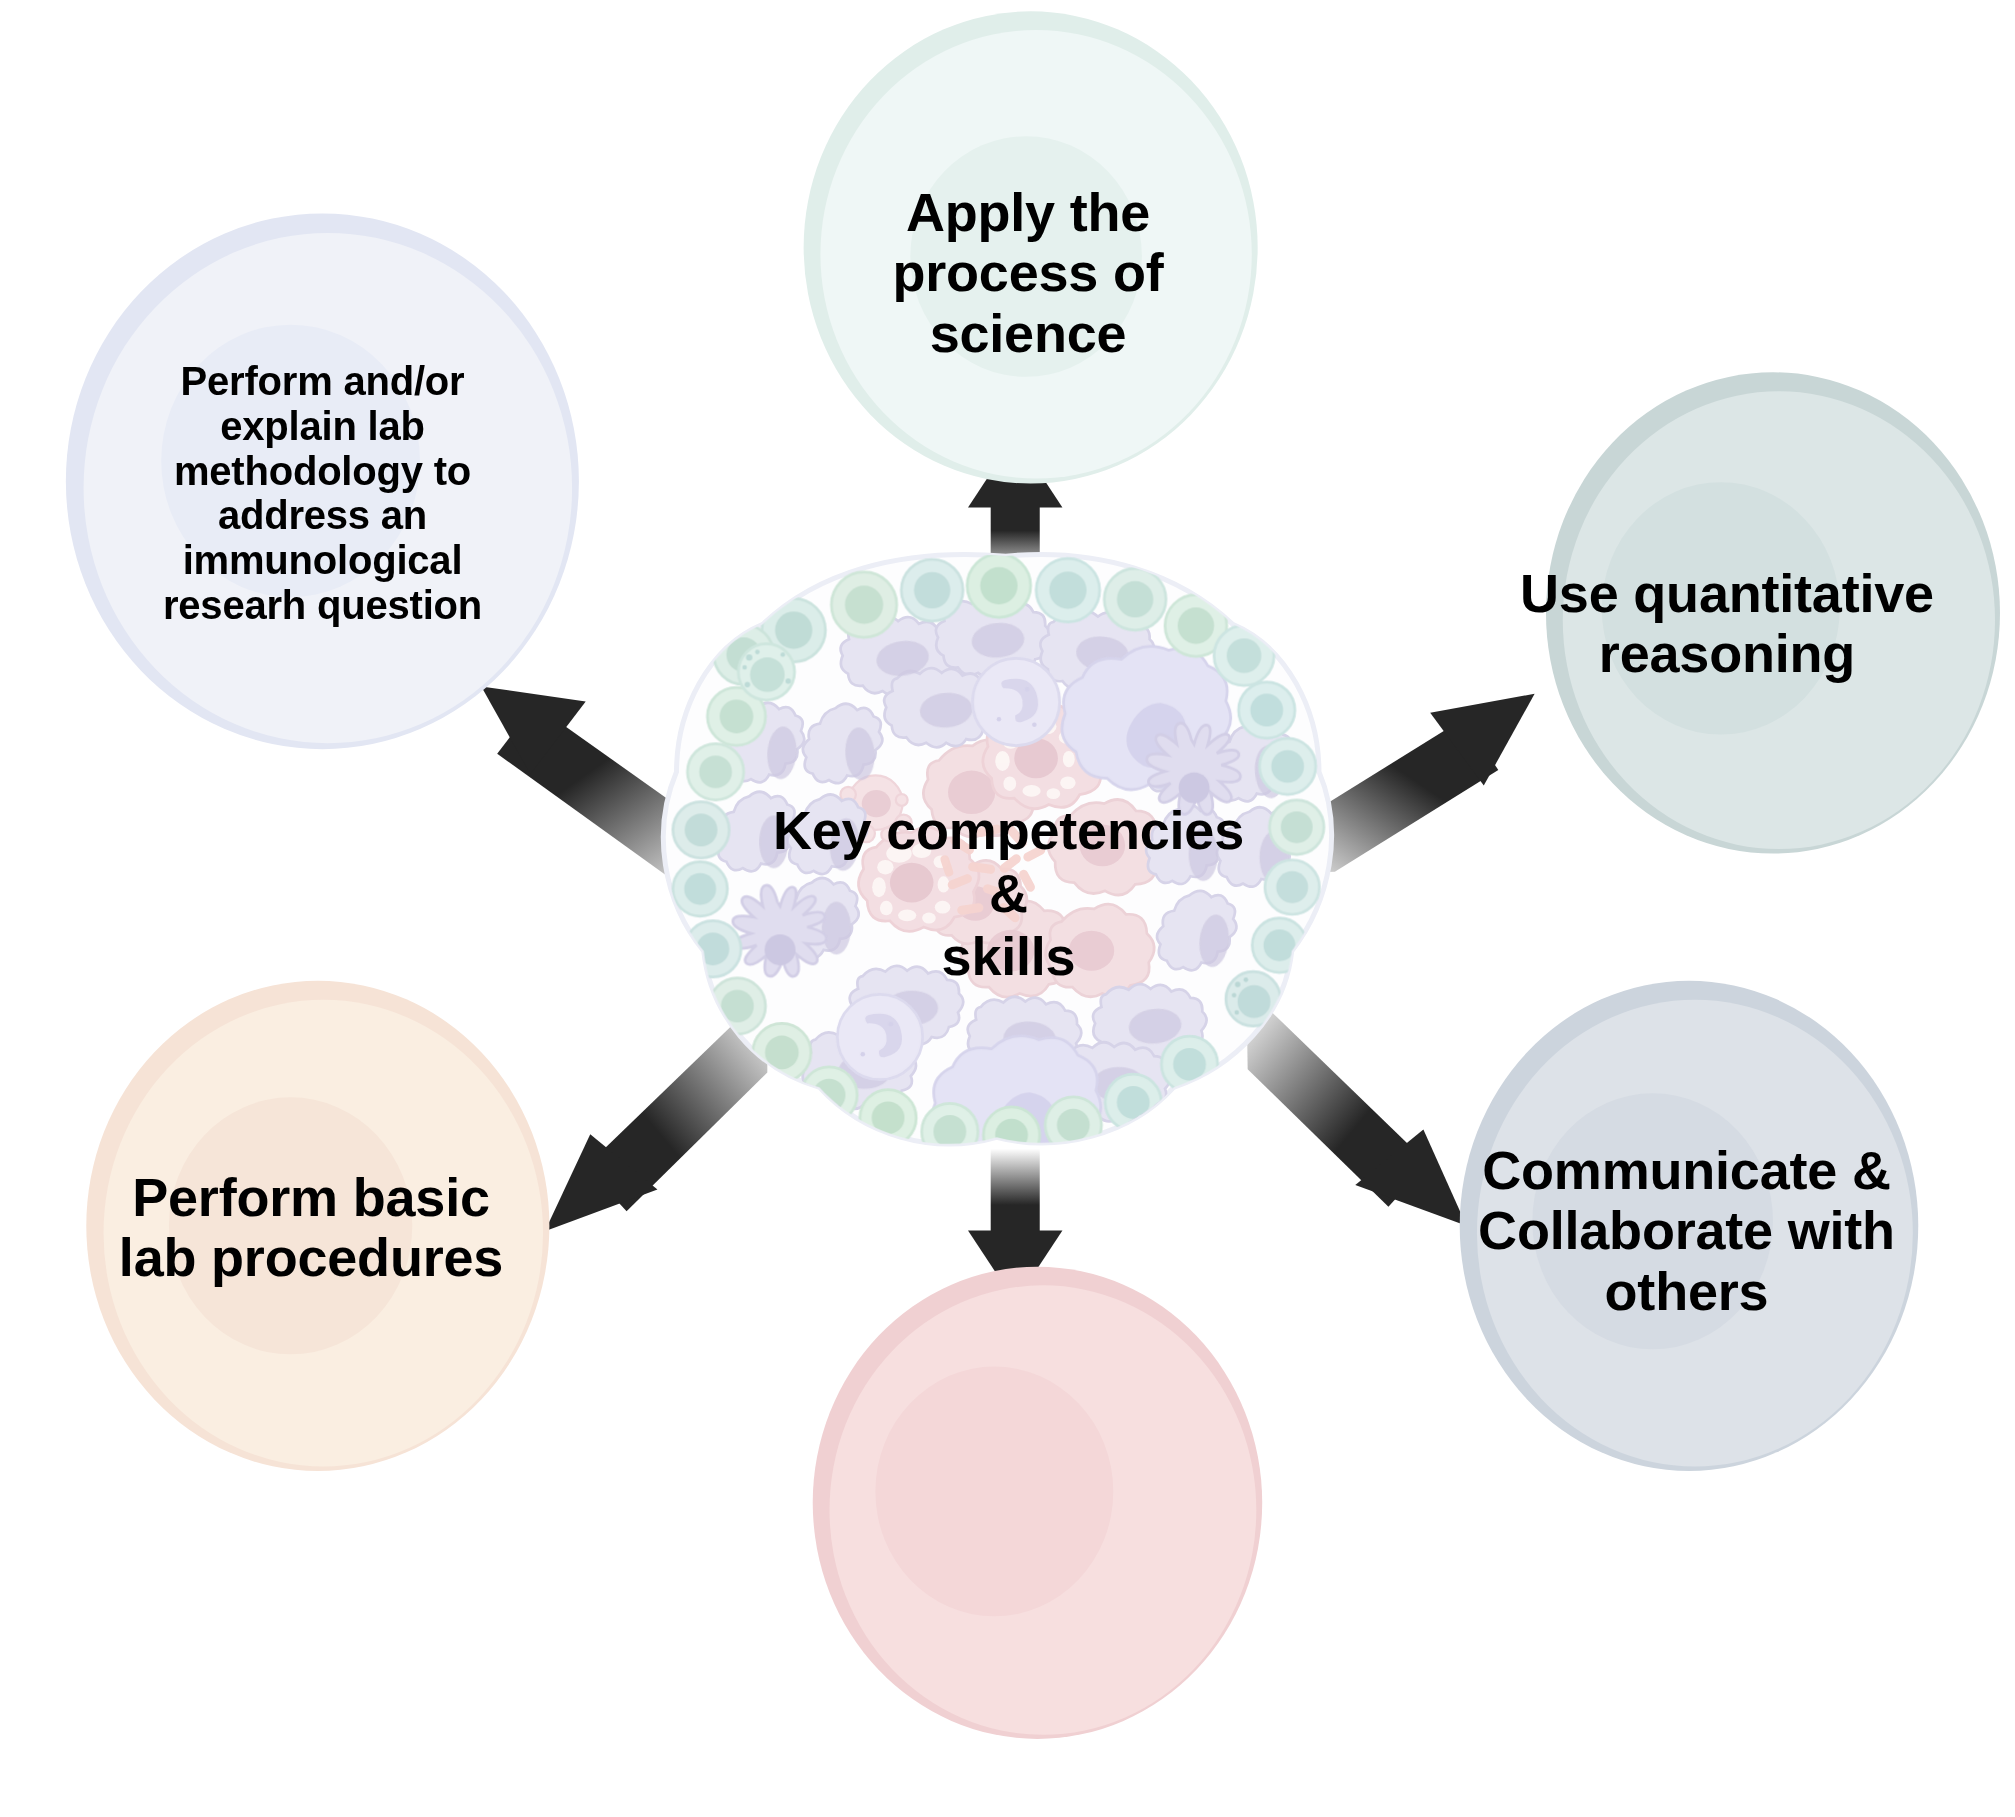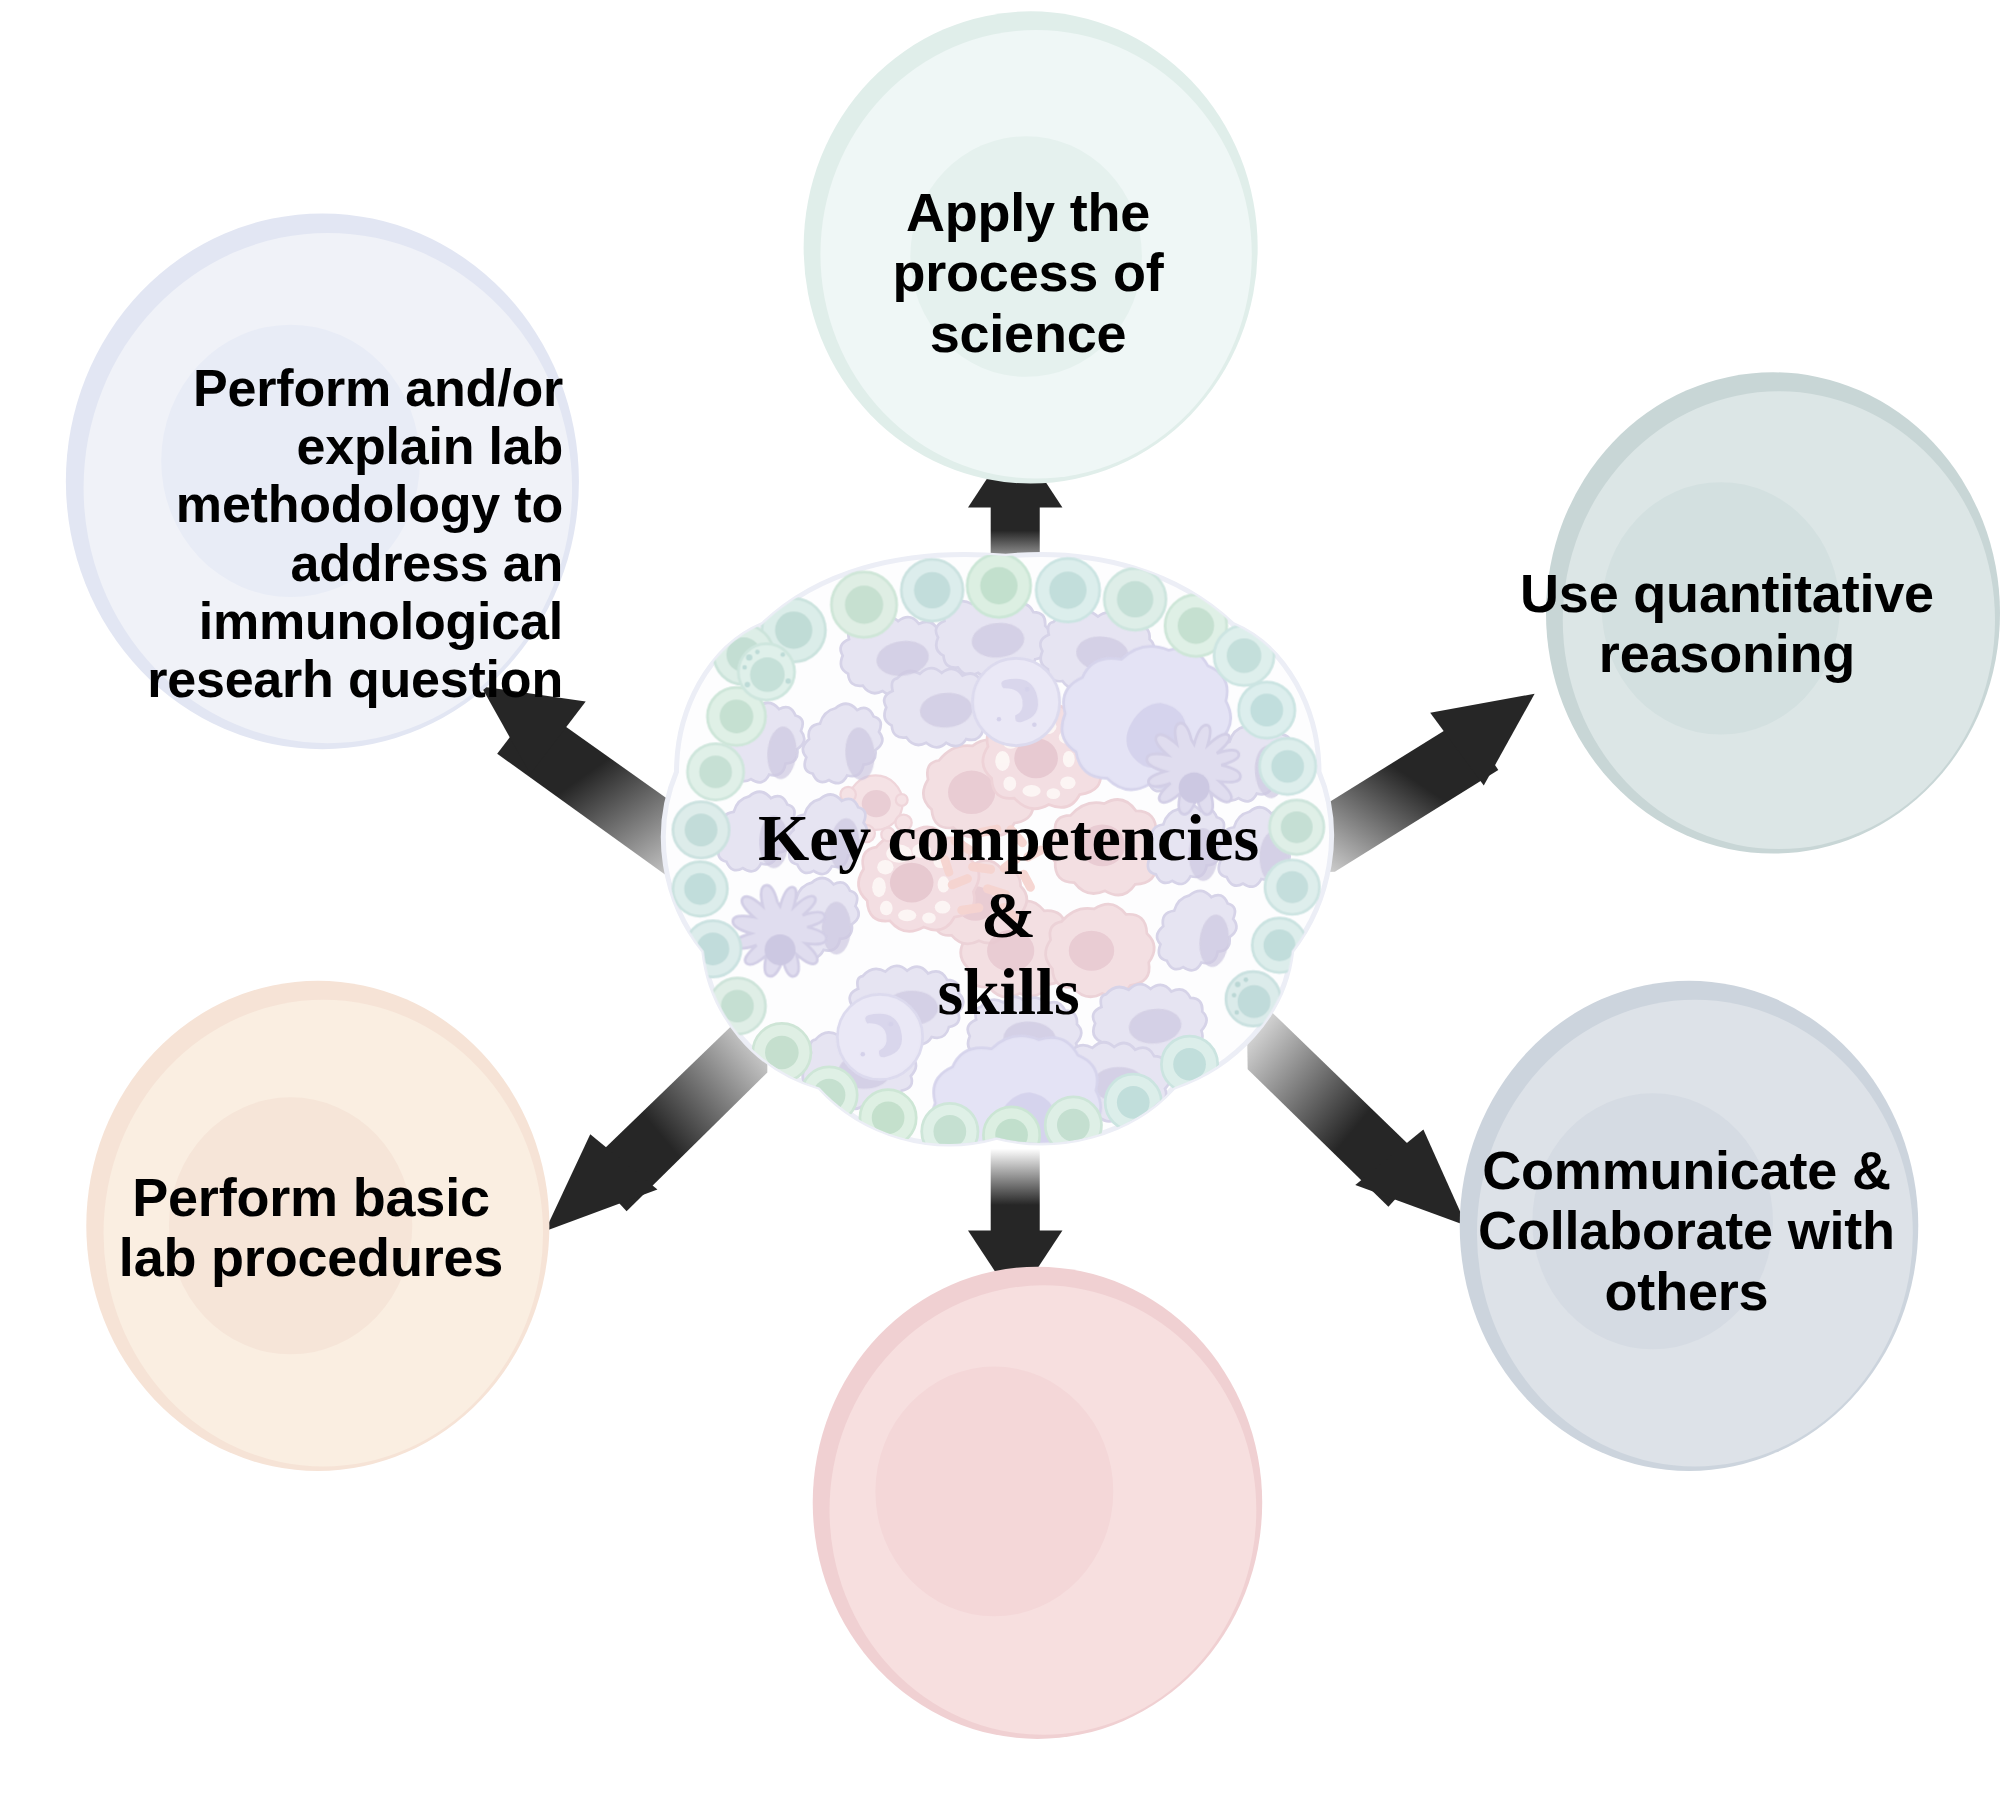--- a/index.html
+++ b/index.html
@@ -29,22 +29,21 @@
     text-align: center;
     font-weight: bold;
     color: #000000;
     line-height: 1.12;
     letter-spacing: -0.2px;
     white-space: pre-line;
     pointer-events: none;
   }
   #label-lab-methodology {
     left: 82px;  top: 359px;  width: 481px;
-    font-size: 52px;
-    text-align: right;
+    font-size: 40px;
   }
   #label-process-science {
     left: 869px; top: 182px;  width: 318px;
     font-size: 54px;
   }
   #label-quantitative {
     left: 1516px; top: 563px; width: 422px;
     font-size: 54px;
   }
   #label-communicate {
@@ -54,23 +53,22 @@
   #label-society {
     left: 849px; top: 1401px; width: 377px;
     font-size: 54px;
   }
   #label-basic-lab {
     left: 100px;  top: 1167px; width: 422px;
     font-size: 54px;
   }
   #label-center {
     left: 720px; top: 799px; width: 577px;
-    font-size: 66px;
+    font-size: 54px;
     line-height: 1.17;
-    font-family: Liberation Serif, serif;
   }
 </style>
 </head>
 <body>
 
 <div id="canvas">
 
   <svg id="diagram" viewBox="0 0 4438 4002" xmlns="http://www.w3.org/2000/svg">
     <defs>
 

